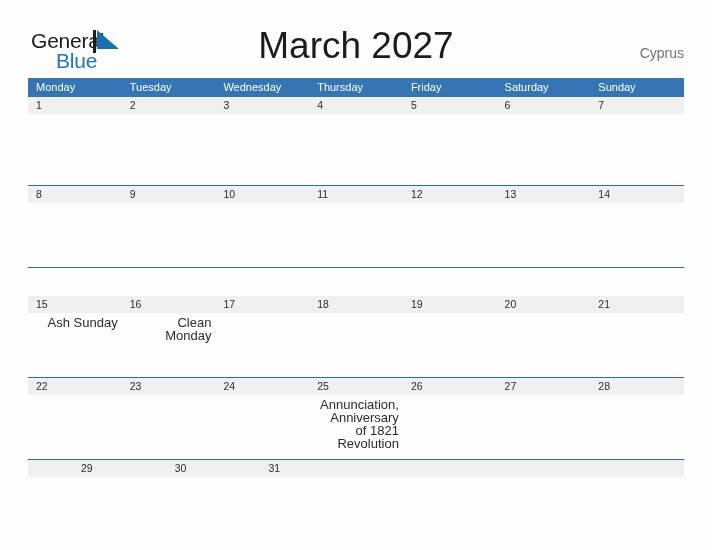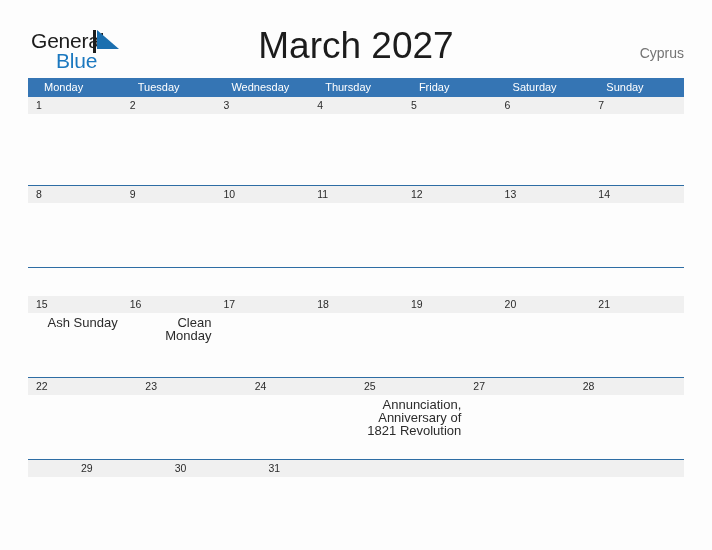--- a/index.html
+++ b/index.html
@@ -100,21 +100,21 @@
     display: flex;
     width: 656px;
     height: 19px;
     background: #3575b4;
   }
   .weekday-cell {
     flex: 1 1 0;
     font-size: 11px;
     color: #ffffff;
     line-height: 19px;
-    padding-left: 16px;
+    padding-left: 8px;
     box-sizing: border-box;
     white-space: nowrap;
     overflow: hidden;
   }
 
   .week {
     width: 656px;
     position: relative;
   }
   .week-rule {
@@ -309,20 +309,23 @@
               <div class="day">
                 <div class="day-num">24</div>
               </div>
               <div class="day">
                 <div class="day-num">25</div>
                 <div class="day-events">
                   <div class="event">Annunciation, Anniversary of 1821 Revolution</div>
                 </div>
               </div>
               <div class="day">
+                <div class="day-num">26</div>
+              </div>
+              <div class="day">
                 <div class="day-num">27</div>
               </div>
               <div class="day">
                 <div class="day-num">28</div>
               </div>
             </div>
           </div>
         </div>
         <div class="week">
           <div class="week-rule"></div>

